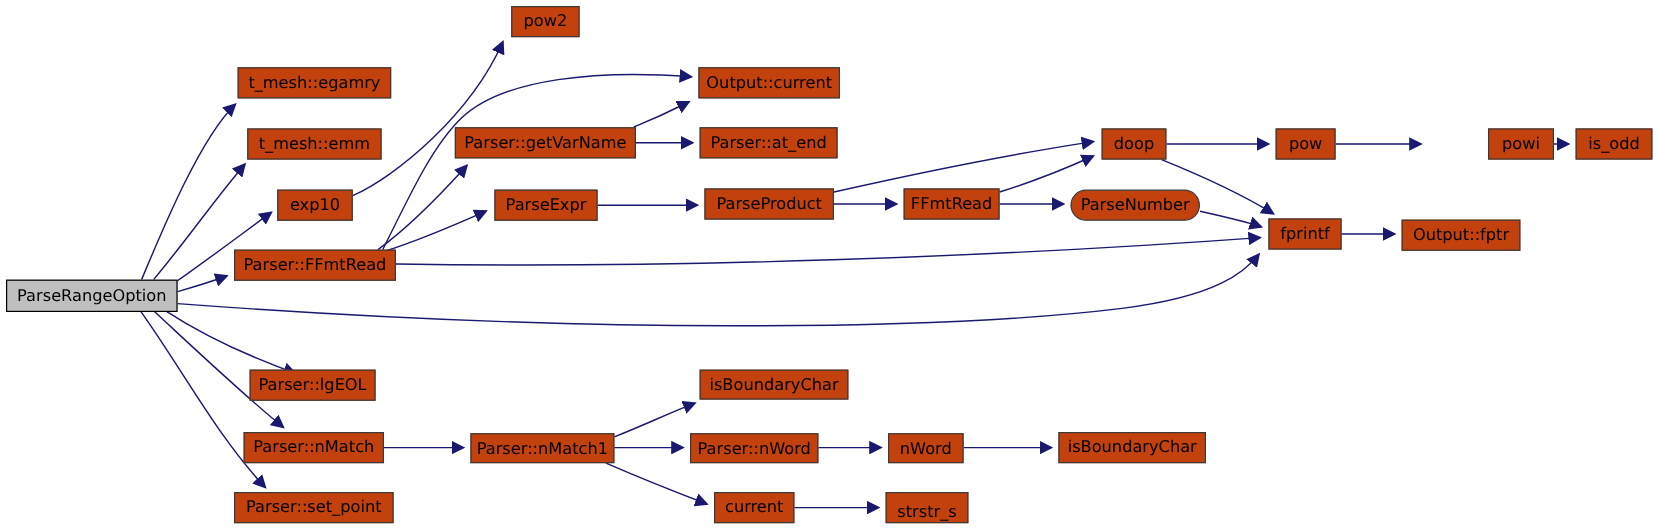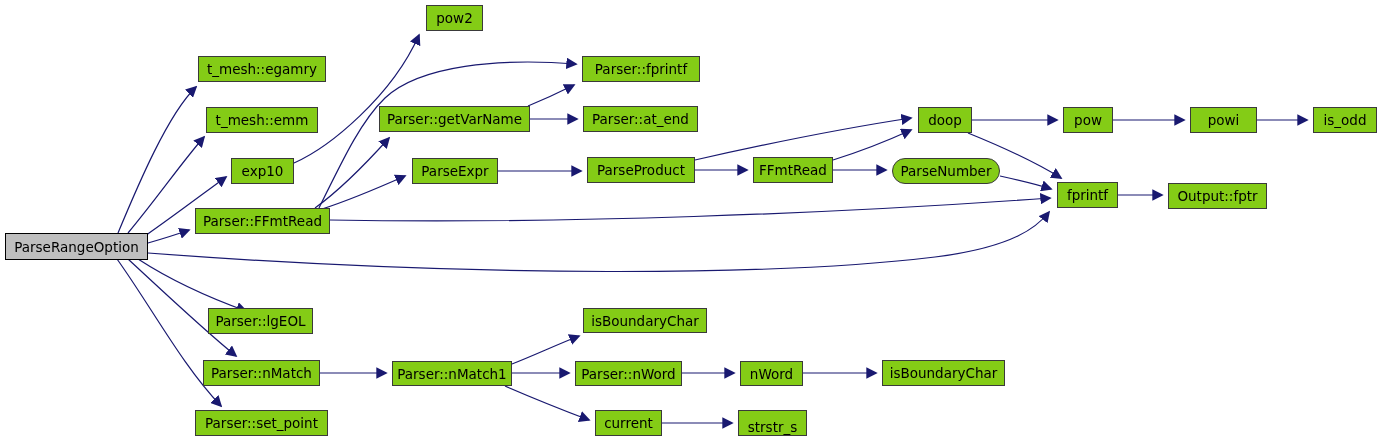--- a/index.html
+++ b/index.html
@@ -8,21 +8,21 @@
     width:1384px;height:443px;
     background:#ffffff;
     overflow:hidden;
     font-family:"DejaVu Sans","Liberation Sans",sans-serif;
   }
   .graph-canvas svg{position:absolute;left:0;top:0;}
   .edge{fill:none;stroke:#191970;stroke-width:1.2px;}
   .node{
     position:absolute;
     box-sizing:border-box;
-    background:#84cc16;
+    background:#c2410c;
     border:1.3px solid #3a3a3a;
     display:flex;align-items:center;justify-content:center;
     font-size:13.5px;color:#000000;
     white-space:nowrap;
     cursor:pointer;
   }
   .node.highlight{
     background:#bfbfbf;
     border:1.7px solid #000000;
     cursor:default;
@@ -94,21 +94,21 @@
     <div class="node" style="left: 203px; top: 360px; width: 117px; height: 26px;">
       <span>Parser::nMatch</span>
     </div>
     <div class="node" style="left: 195px; top: 410px; width: 133px; height: 26px;">
       <span>Parser::set_point</span>
     </div>
     <div class="node" style="left: 426px; top: 5px; width: 57px; height: 26px;">
       <span>pow2</span>
     </div>
     <div class="node" style="left: 582px; top: 56px; width: 118px; height: 26px;">
-      <span>Parser::fprintf</span>
+      <span>Output::current</span>
     </div>
     <div class="node" style="left: 379px; top: 106px; width: 151px; height: 26px;">
       <span>Parser::getVarName</span>
     </div>
     <div class="node" style="left: 583px; top: 106px; width: 115px; height: 26px;">
       <span>Parser::at_end</span>
     </div>
     <div class="node" style="left: 412px; top: 158px; width: 86px; height: 26px;">
       <span>ParseExpr</span>
     </div>
@@ -120,21 +120,21 @@
     </div>
     <div class="node" style="left: 892px; top: 158px; width: 108px; height: 26px; border-radius: 13px;">
       <span>ParseNumber</span>
     </div>
     <div class="node" style="left: 918px; top: 107px; width: 54px; height: 26px;">
       <span>doop</span>
     </div>
     <div class="node" style="left: 1063px; top: 107px; width: 50px; height: 26px;">
       <span>pow</span>
     </div>
-    <div class="node" style="left: 1190px; top: 107px; width: 67px; height: 26px;">
+    <div class="node" style="left: 1240px; top: 107px; width: 55px; height: 26px;">
       <span>powi</span>
     </div>
     <div class="node" style="left: 1313px; top: 107px; width: 64px; height: 26px;">
       <span>is_odd</span>
     </div>
     <div class="node" style="left: 1057px; top: 182px; width: 61px; height: 26px;">
       <span>fprintf</span>
     </div>
     <div class="node" style="left: 1168px; top: 183px; width: 99px; height: 26px;">
       <span>Output::fptr</span>

